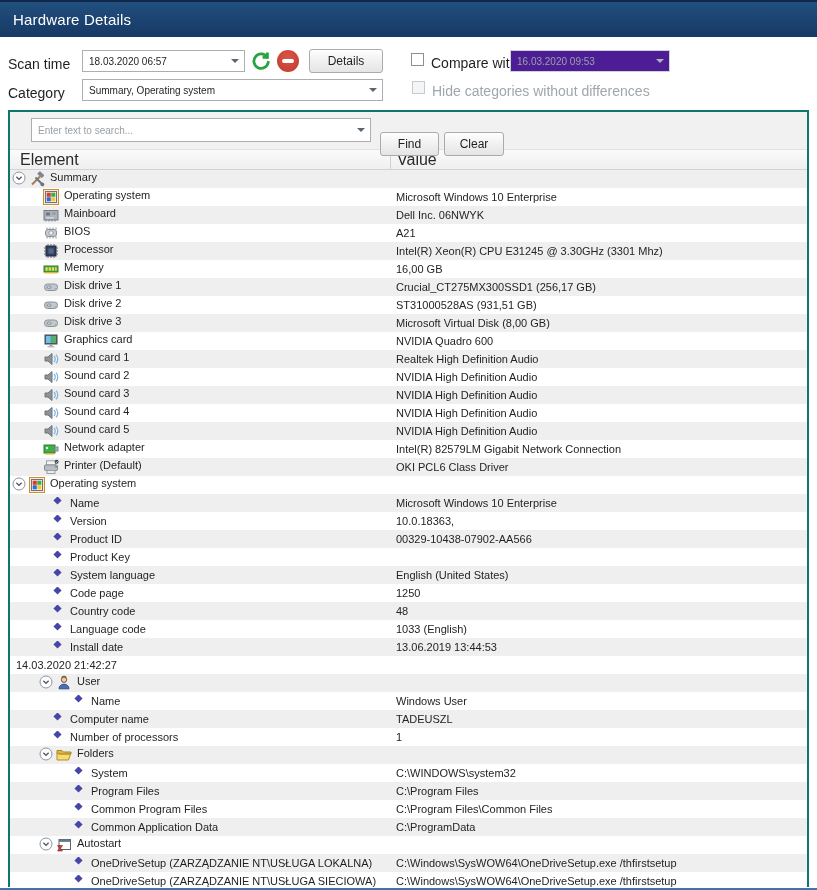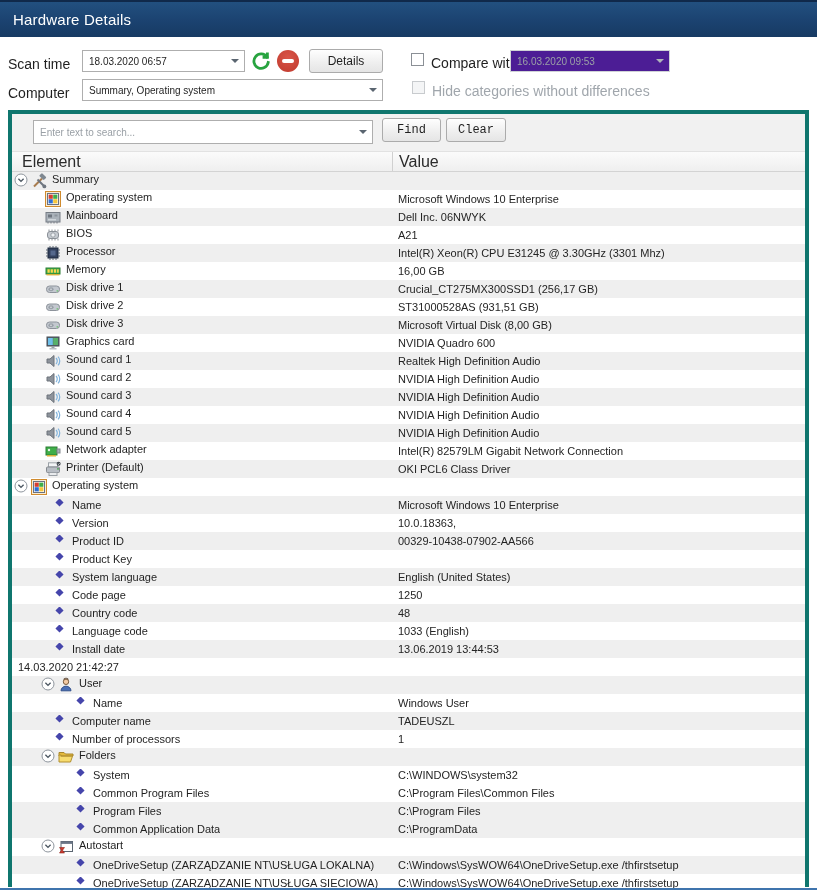--- a/index.html
+++ b/index.html
@@ -21,25 +21,25 @@
   .btn{position:absolute;box-sizing:border-box;border:1px solid #ababab;border-radius:3px;
     background:linear-gradient(180deg,#fefefe,#eeeeee 60%,#e5e5e5);font-size:12px;color:#1f1f1f;
     display:flex;align-items:center;justify-content:center;cursor:default;
     font-family:"Liberation Sans","DejaVu Sans",sans-serif;}
   .iconbtn{position:absolute;width:24px;height:24px;border:none;background:transparent;padding:0;
     display:flex;align-items:center;justify-content:center;}
   .checkbox{position:absolute;width:13px;height:13px;box-sizing:border-box;background:#fff;border:1px solid #8b9096;}
   .checkbox.disabled{background:#f4f5f6;border-color:#c8cbce;}
   .lbl.disabled{color:#a0a6ac;}
   .panel{position:absolute;left:8px;top:110px;width:801px;height:777px;box-sizing:border-box;
-    border:4px solid #0f766e;background:#6d28d9;}
+    border:2px solid #0f766e;background:#6d28d9;}
   .searchbar{height:37px;background:#f1f1f1;position:relative;border-bottom:1px solid #e2e2e2;}
   .searchbar .combo{left:21px;top:6px;width:340px;height:24px;}
   .placeholder{color:#9aa0a6;}
-  .searchbar .btn{top:4px;height:24px;font-family:Liberation Mono, monospace;}
+  .searchbar .btn{top:20px;height:24px;}
   .grid-header{height:19px;display:flex;font-size:16px;background:linear-gradient(180deg,#fbfbfb,#efefef);
     border-bottom:1px solid #d3d3d3;align-items:center;color:#2a2a2a;}
   .grid-header .col-el{width:380px;flex:0 0 380px;padding-left:10px;box-sizing:border-box;}
   .grid-header .col-val{flex:1;padding-left:6px;border-left:1px solid #d0d0d0;height:19px;
     display:flex;align-items:center;box-sizing:border-box;}
   .row{display:flex;height:18px;align-items:center;font-size:11px;background:#fff;}
   .row.odd{background:#efefef;}
   .cell-el{width:380px;flex:0 0 380px;box-sizing:border-box;display:flex;align-items:flex-start;
     overflow:hidden;white-space:nowrap;}
   .cell-val{flex:1;padding-left:6px;overflow:hidden;white-space:nowrap;color:#242424;}
@@ -86,21 +86,21 @@
 </button>
 <button class="btn" style="left:309px;top:49px;width:74px;height:24px;">Details</button>
 
 <span class="checkbox" style="left:411px;top:53px;"></span>
 <span class="lbl" style="left:431px;top:55px;">Compare with</span>
 <div class="combo disabled" style="left:510px;top:50px;width:160px;">
   <span class="ctext">16.03.2020 09:53</span>
   <span class="carrow"></span>
 </div>
 
-<span class="lbl" style="left:8px;top:85px;">Computer</span>
+<span class="lbl" style="left:8px;top:85px;">Category</span>
 <div class="combo" style="left:82px;top:79px;width:301px;">
   <span class="ctext">Summary, Operating system</span>
   <span class="carrow"></span>
 </div>
 <span class="checkbox disabled" style="left:412px;top:81px;"></span>
 <span class="lbl disabled" style="left:432px;top:83px;">Hide categories without differences</span>
 
 <div class="panel">
   <div class="searchbar">
     <div class="combo">
@@ -528,33 +528,33 @@
         </div>
         <div class="cell-val"></div>
       </div>
       <div class="row even">
         <div class="cell-el ind-d2">
           <span class="diamond"></span>
           <span class="rlabel">System</span>
         </div>
         <div class="cell-val">C:\WINDOWS\system32</div>
       </div>
+      <div class="row odd">
+        <div class="cell-el ind-d2">
+          <span class="diamond"></span>
+          <span class="rlabel">Program Files</span>
+        </div>
+        <div class="cell-val">C:\Program Files</div>
+      </div>
       <div class="row even">
         <div class="cell-el ind-d2">
           <span class="diamond"></span>
           <span class="rlabel">Common Program Files</span>
         </div>
         <div class="cell-val">C:\Program Files\Common Files</div>
-      </div>
-      <div class="row odd">
-        <div class="cell-el ind-d2">
-          <span class="diamond"></span>
-          <span class="rlabel">Program Files</span>
-        </div>
-        <div class="cell-val">C:\Program Files</div>
       </div>
       <div class="row odd">
         <div class="cell-el ind-d2">
           <span class="diamond"></span>
           <span class="rlabel">Common Application Data</span>
         </div>
         <div class="cell-val">C:\ProgramData</div>
       </div>
       <div class="row even">
         <div class="cell-el ind-g1">

